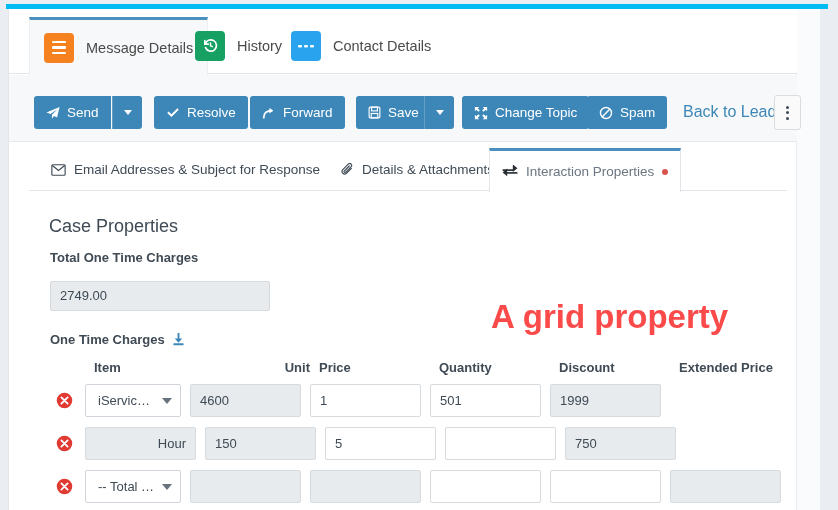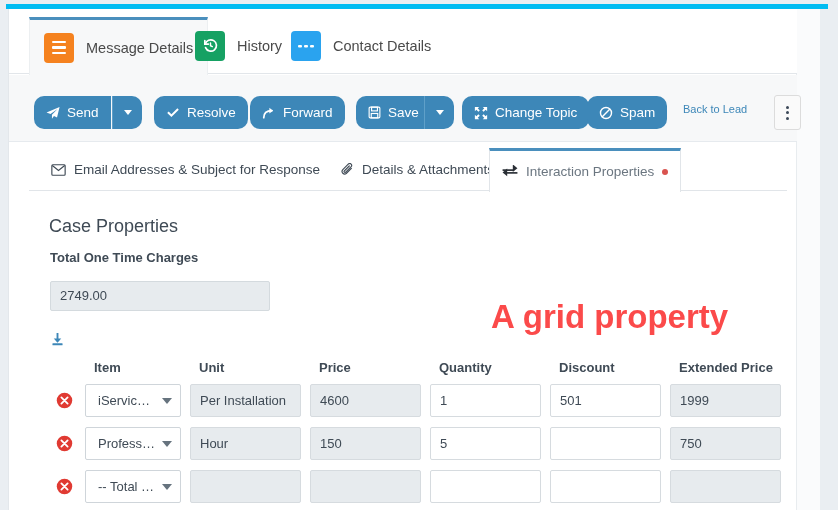--- a/index.html
+++ b/index.html
@@ -76,42 +76,42 @@
     background: #f7f8f9;
     border-bottom: 1px solid #e6eaee;
   }
   .btn {
     position: absolute; top: 21px; height: 33px;
     background: #3d87b8;
     border: none;
     color: #ffffff;
     font-family: "Liberation Sans", sans-serif;
     font-size: 13.5px;
-    border-radius: 10px;
+    border-radius: 3px;
     display: flex; align-items: center; justify-content: center;
     gap: 7px;
     cursor: pointer;
     padding: 0 12px;
     white-space: nowrap;
   }
   .btn.split-main { border-top-right-radius: 0; border-bottom-right-radius: 0; }
   .btn.split-caret {
     border-top-left-radius: 0; border-bottom-left-radius: 0;
     padding: 0; width: 30px;
     border-left: 1px solid #5fa0c9;
   }
   .caret-dn {
     width: 0; height: 0;
     border-left: 4.5px solid transparent;
     border-right: 4.5px solid transparent;
     border-top: 5px solid #ffffff;
   }
   .linkbtn {
     position: absolute; top: 28px;
-    color: #3d87b8; font-size: 11px; cursor: pointer;
+    color: #3d87b8; font-size: 16px; cursor: pointer;
     text-decoration: none; white-space: nowrap; text-align: center;
   }
   .kebab {
     position: absolute; top: 20px; left: 765px;
     width: 27px; height: 35px;
     background: #fafafa; border: 1px solid #dcdcdc; border-radius: 3px;
     display: flex; flex-direction: column; align-items: center; justify-content: center;
     gap: 2.5px; cursor: pointer;
   }
   .kebab i { display: block; width: 3px; height: 3px; background: #3c4858; border-radius: 50%; }
@@ -179,21 +179,21 @@
     font-weight: bold;
     white-space: nowrap;
   }
 
   
   .grid { position: absolute; left: 41px; top: 163px; width: 735px; }
   .grid-head { display: flex; height: 24px; align-items: center; }
   .grid-row { display: flex; height: 43px; align-items: center; }
   .c-del   { width: 35px; flex: 0 0 35px; display: flex; align-items: center; justify-content: flex-start; padding-left: 6px;}
   .c-item  { width: 105px; flex: 0 0 105px; }
-  .c-unit  { width: 120px; flex: 0 0 120px; }
+  .c-unit  { width: 120px; flex: 0 0 120px; text-align: right; }
   .c-price { width: 120px; flex: 0 0 120px; }
   .c-qty   { width: 120px; flex: 0 0 120px; }
   .c-disc  { width: 120px; flex: 0 0 120px; }
   .c-ext   { width: 120px; flex: 0 0 120px; }
   .grid-head > div {
     font-size: 13px; font-weight: bold; color: #3f4a55; padding-left: 9px;
   }
   .grid-head > .c-del { padding-left: 0; }
   .grid-row > div { padding-right: 9px; }
   .grid-row > .c-del { padding-right: 0; }
@@ -388,20 +388,21 @@
     </div>
 
     <div class="content">
 
       <div class="section-title">Case Properties</div>
 
       <div class="field-label">Total One Time Charges</div>
       <div class="total-input">2749.00</div>
 
       <div class="grid-label">
+        <span>One Time Charges</span>
         <span class="dl-icon">
           <svg width="15" height="15" viewBox="0 0 16 16" fill="#3d87b8">
             <path d="M7 1 L9 1 L9 7 L12 7 L8 11.4 L4 7 L7 7 Z"></path>
             <rect x="2.6" y="12" width="10.8" height="2.2" rx="0.6"></rect>
           </svg>
         </span>
       </div>
 
       <div class="annotation">A grid property</div>
 
@@ -425,23 +426,20 @@
                 <path d="M5.7 5.7 L12.3 12.3 M12.3 5.7 L5.7 12.3" stroke="#ffffff" stroke-width="1.9" stroke-linecap="round"></path>
               </svg>
             </span>
           </div>
           <div class="c-item">
             <div class="select-box">
               <span class="sel-text">iServic…</span>
               <span class="sel-caret"></span>
             </div>
           </div>
-          <div class="c-unit">
-              <div class="cell-ro">Per Installation</div>
-            </div>
           <div class="c-price">
               <div class="cell-ro">4600</div>
             </div>
           <div class="c-qty">
               <div class="cell-rw">1</div>
             </div>
           <div class="c-disc">
               <div class="cell-rw">501</div>
             </div>
           <div class="c-ext">
@@ -450,26 +448,20 @@
         </div>
 
         <div class="grid-row">
           <div class="c-del">
             <span class="del-icon">
               <svg width="17" height="17" viewBox="0 0 18 18">
                 <circle cx="9" cy="9" r="8.2" fill="#e03a32"></circle>
                 <path d="M5.7 5.7 L12.3 12.3 M12.3 5.7 L5.7 12.3" stroke="#ffffff" stroke-width="1.9" stroke-linecap="round"></path>
               </svg>
             </span>
-          </div>
-          <div class="c-item">
-            <div class="select-box">
-              <span class="sel-text">Profess…</span>
-              <span class="sel-caret"></span>
-            </div>
           </div>
           <div class="c-unit">
               <div class="cell-ro">Hour</div>
             </div>
           <div class="c-price">
               <div class="cell-ro">150</div>
             </div>
           <div class="c-qty">
               <div class="cell-rw">5</div>
             </div>

